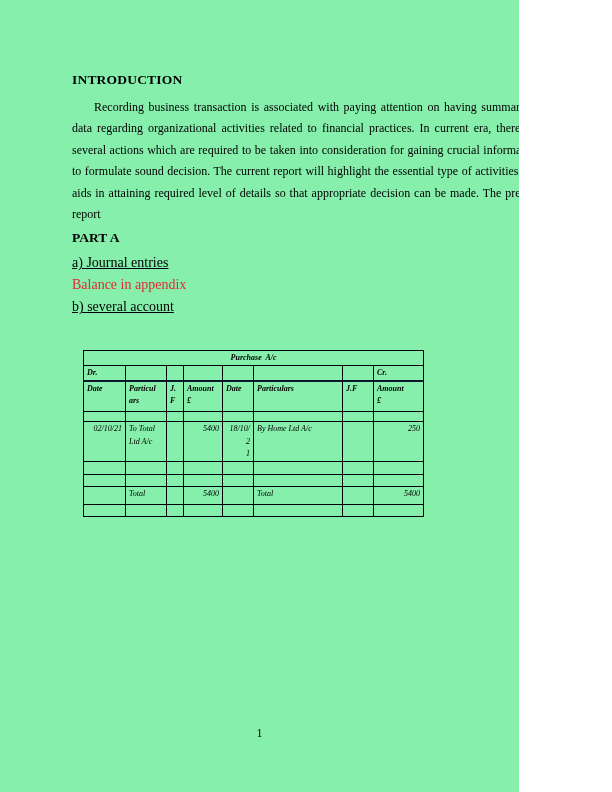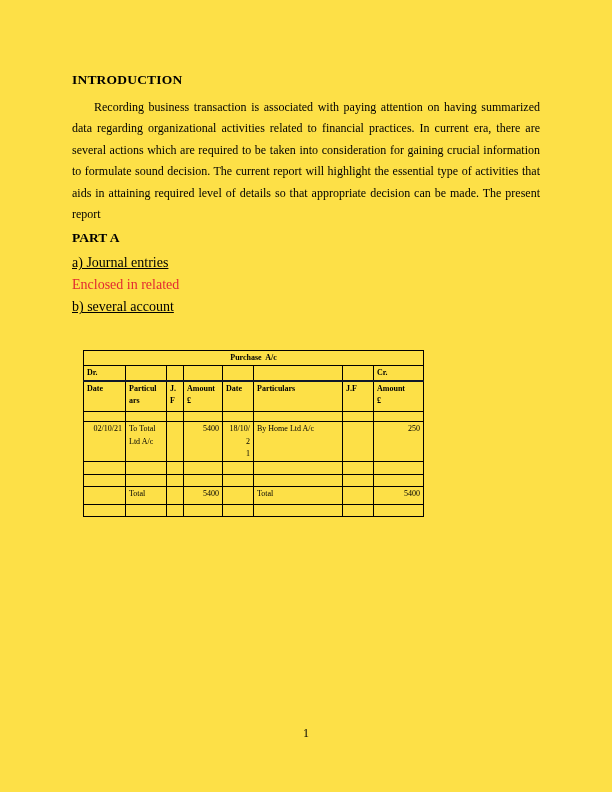--- a/index.html
+++ b/index.html
@@ -1,20 +1,20 @@
 <!DOCTYPE html>
 <html><head>
 <meta charset="utf-8">
 <style>
   html, body { margin: 0; padding: 0; background: #ffffff; }
   .page {
     position: relative;
-    width: 612px;
+    width: 519px;
     height: 792px;
-    background: #fde047;
+    background: #86efac;
     font-family: "Liberation Serif", serif;
     color: #000000;
     overflow: hidden;
   }
   .content {
     position: absolute;
     left: 72px;
     top: 72px;
     width: 468px;
   }
@@ -45,20 +45,21 @@
   }
   .underlined { text-decoration: underline; }
   .red-note { color: #e22a31; }
 
   table.ledger {
     border-collapse: collapse;
     table-layout: fixed;
     width: 340px;
     margin: 37px 0 0 11px;
     font-size: 8px;
+    font-style: italic;
   }
   table.ledger td {
     border: 1px solid #000000;
     padding: 1px 3px 0 3px;
     vertical-align: top;
     line-height: 12.5px;
     white-space: pre-wrap;
     word-wrap: break-word;
     overflow: hidden;
   }
@@ -90,21 +91,21 @@
 <div class="page">
   <div class="content">
 
     <div class="intro-heading">INTRODUCTION</div>
 
     <p class="body-paragraph">Recording business transaction is associated with paying attention on having summarized data regarding organizational activities related to financial practices. In current era, there are several actions which are required to be taken into consideration for gaining crucial information to formulate sound decision. The current report will highlight the essential type of activities that aids in attaining required level of details so that appropriate decision can be made. The present report</p>
 
     <div class="parta-heading">PART A</div>
 
     <div class="list-line underlined">a) Journal entries</div>
-    <div class="list-line red-note">Enclosed in related</div>
+    <div class="list-line red-note">Balance in appendix</div>
     <div class="list-line underlined">b) several account</div>
 
     <table class="ledger">
       <colgroup>
         <col style="width:42px">
           <col style="width:41px">
           <col style="width:17px">
           <col style="width:39px">
         <col style="width:31px">
           <col style="width:89px">

